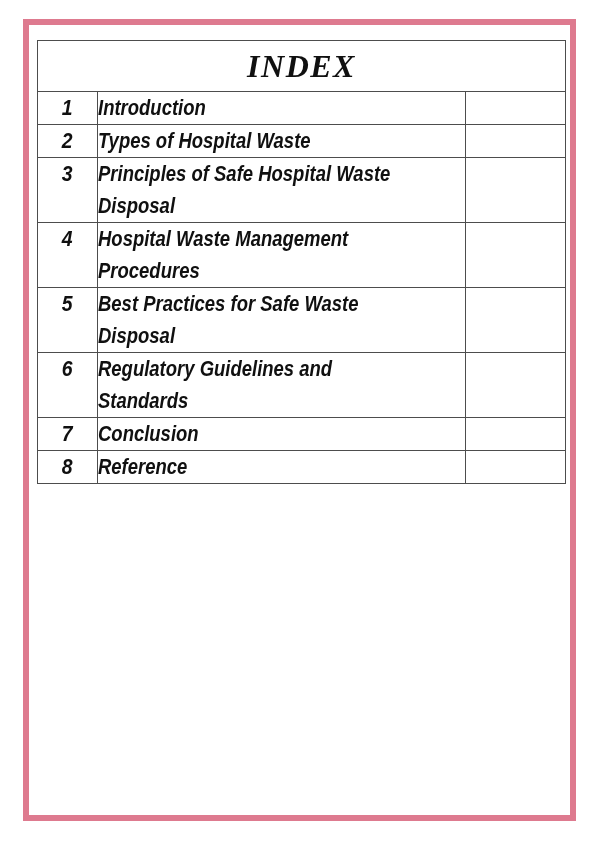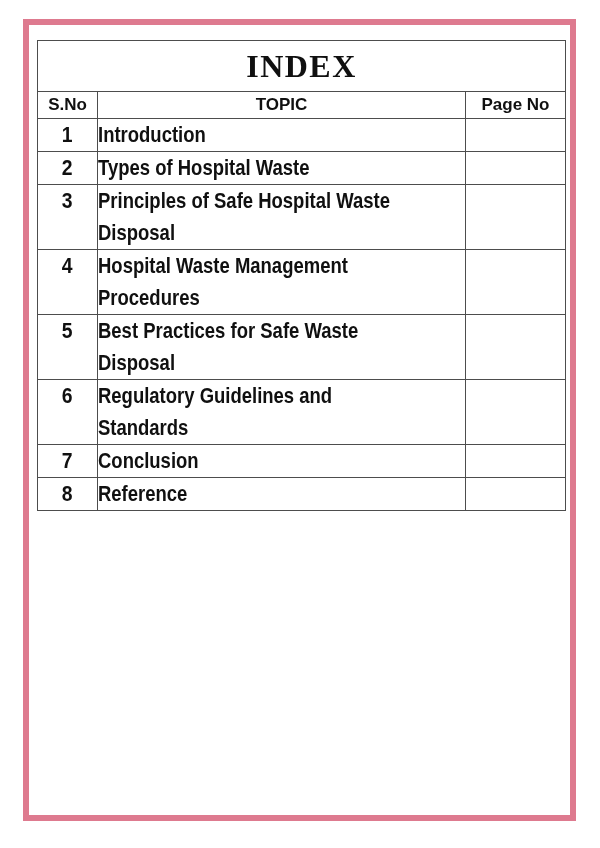--- a/index.html
+++ b/index.html
@@ -11,20 +11,21 @@
   .page {
     position: absolute; left: 0; top: 0;
     width: 600px; height: 848px; background: #ffffff;
   }
   .frame {
     position: absolute; left: 23px; top: 19px;
     width: 553px; height: 802px;
     box-sizing: border-box;
     border: 6px solid #de7a8f;
     background: #ffffff;
+    font-style: italic;
   }
   table.index-table {
     position: absolute; left: 8px; top: 15px;
     width: 528px;
     border-collapse: collapse;
     table-layout: fixed;
   }
   .index-table td, .index-table th {
     border: 1px solid #4d4d4d;
     padding: 0;
@@ -78,25 +79,20 @@
     <table class="index-table">
       <colgroup>
         <col style="width:60px">
         <col style="width:368px">
         <col style="width:100px">
       </colgroup>
       <thead>
         <tr>
           <td colspan="3" class="title-cell">INDEX</td>
         </tr>
-        <tr class="header-row">
-          <th>S.No</th>
-          <th>TOPIC</th>
-          <th>Page No</th>
-        </tr>
       </thead>
       <tbody>
         <tr class="row-single">
           <td class="sno-cell"><span class="condensed sno-text">1</span></td>
           <td class="topic-cell"><span class="condensed topic-text">Introduction</span></td>
           <td class="page-cell"></td>
         </tr>
         <tr class="row-single">
           <td class="sno-cell"><span class="condensed sno-text">2</span></td>
           <td class="topic-cell"><span class="condensed topic-text">Types of Hospital Waste</span></td>

